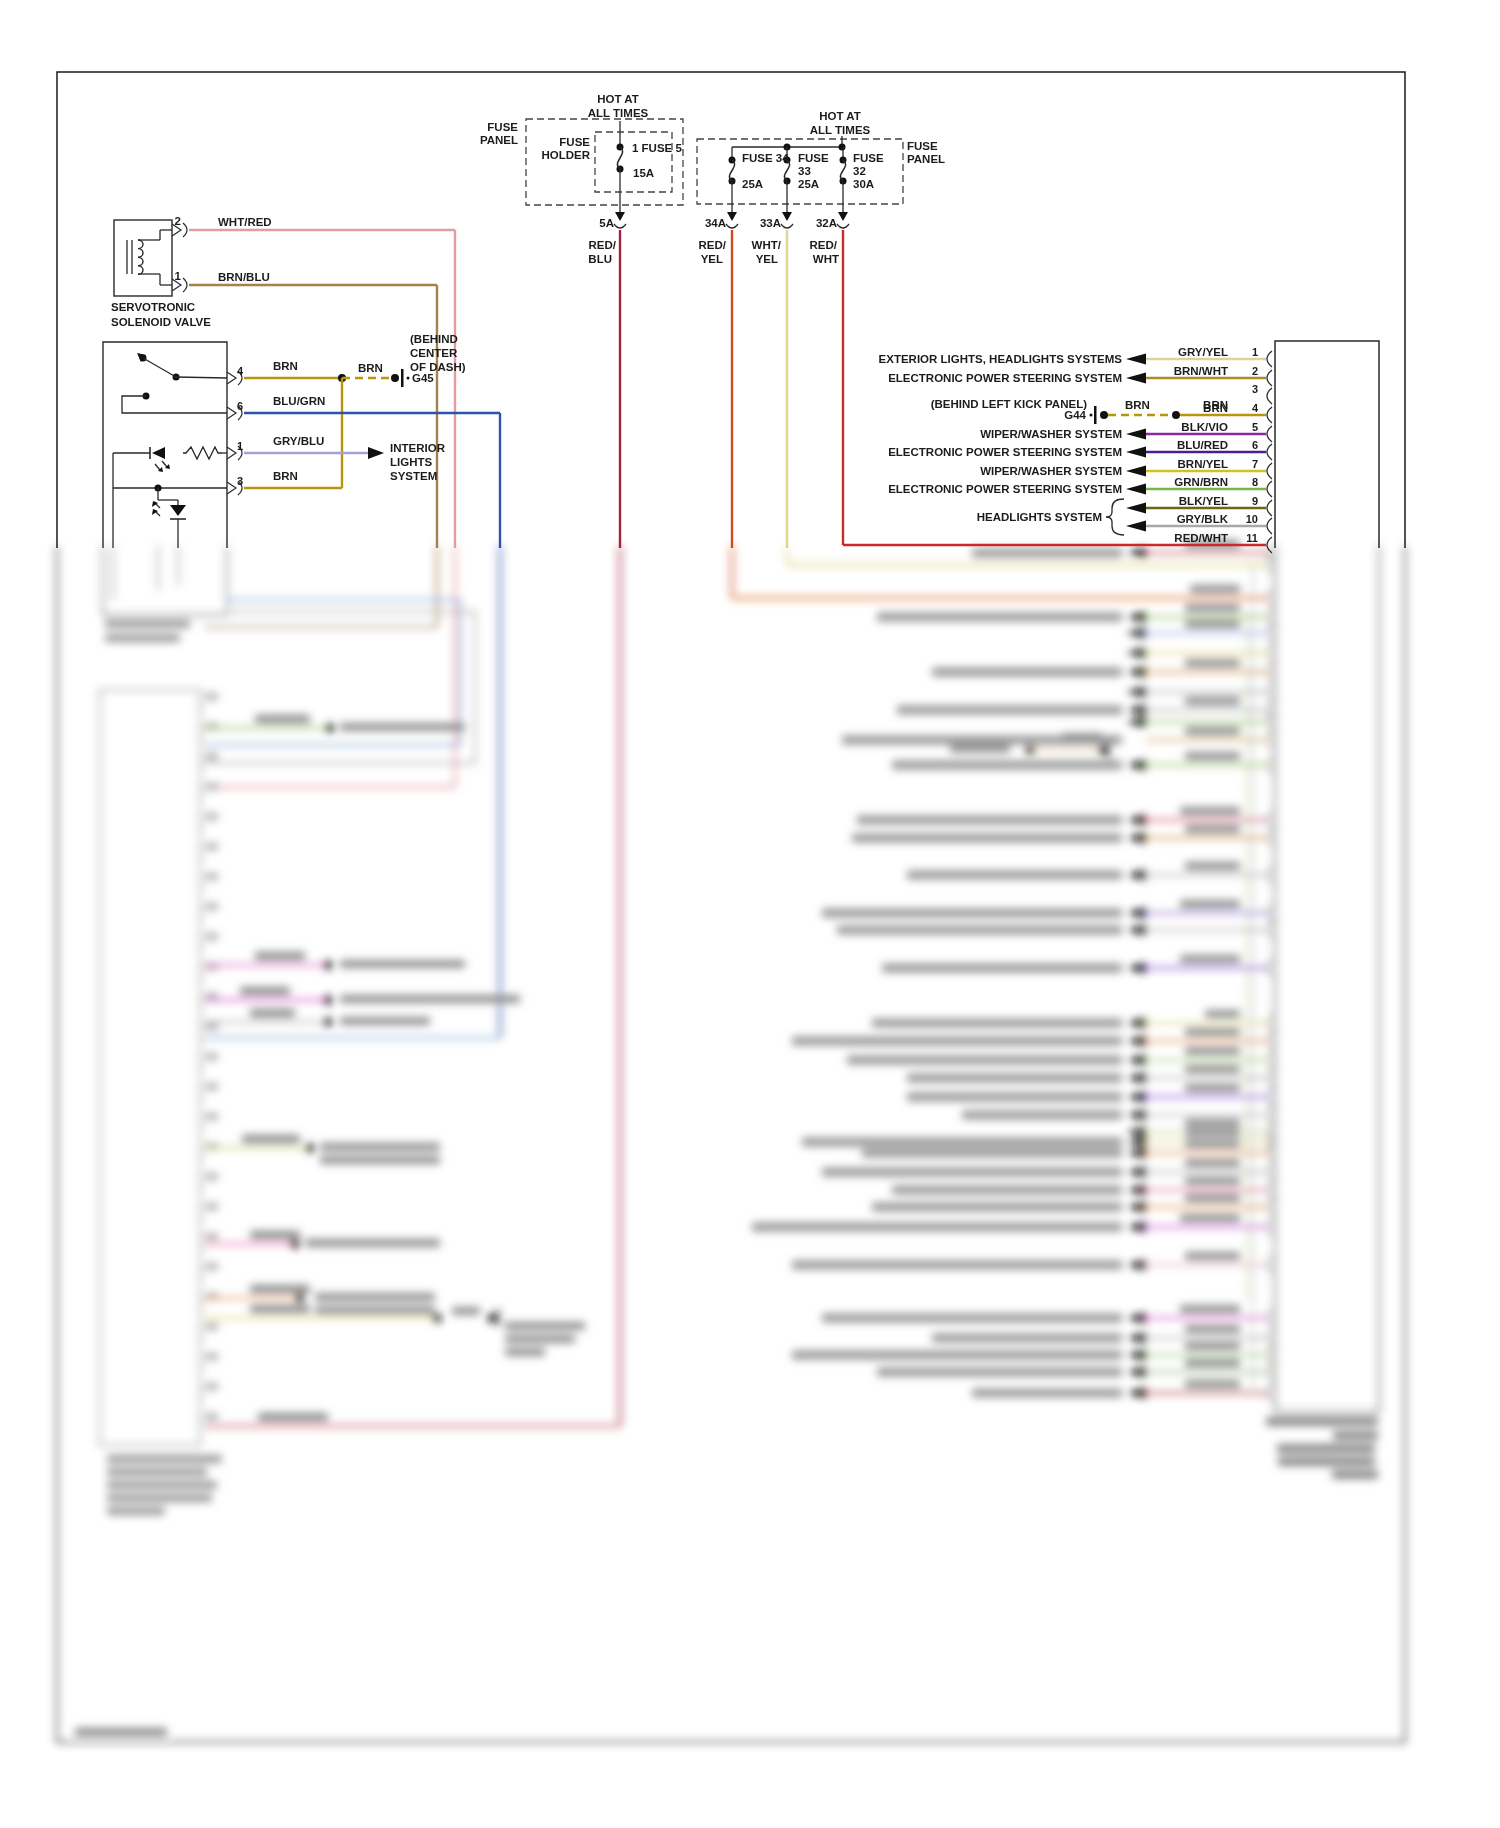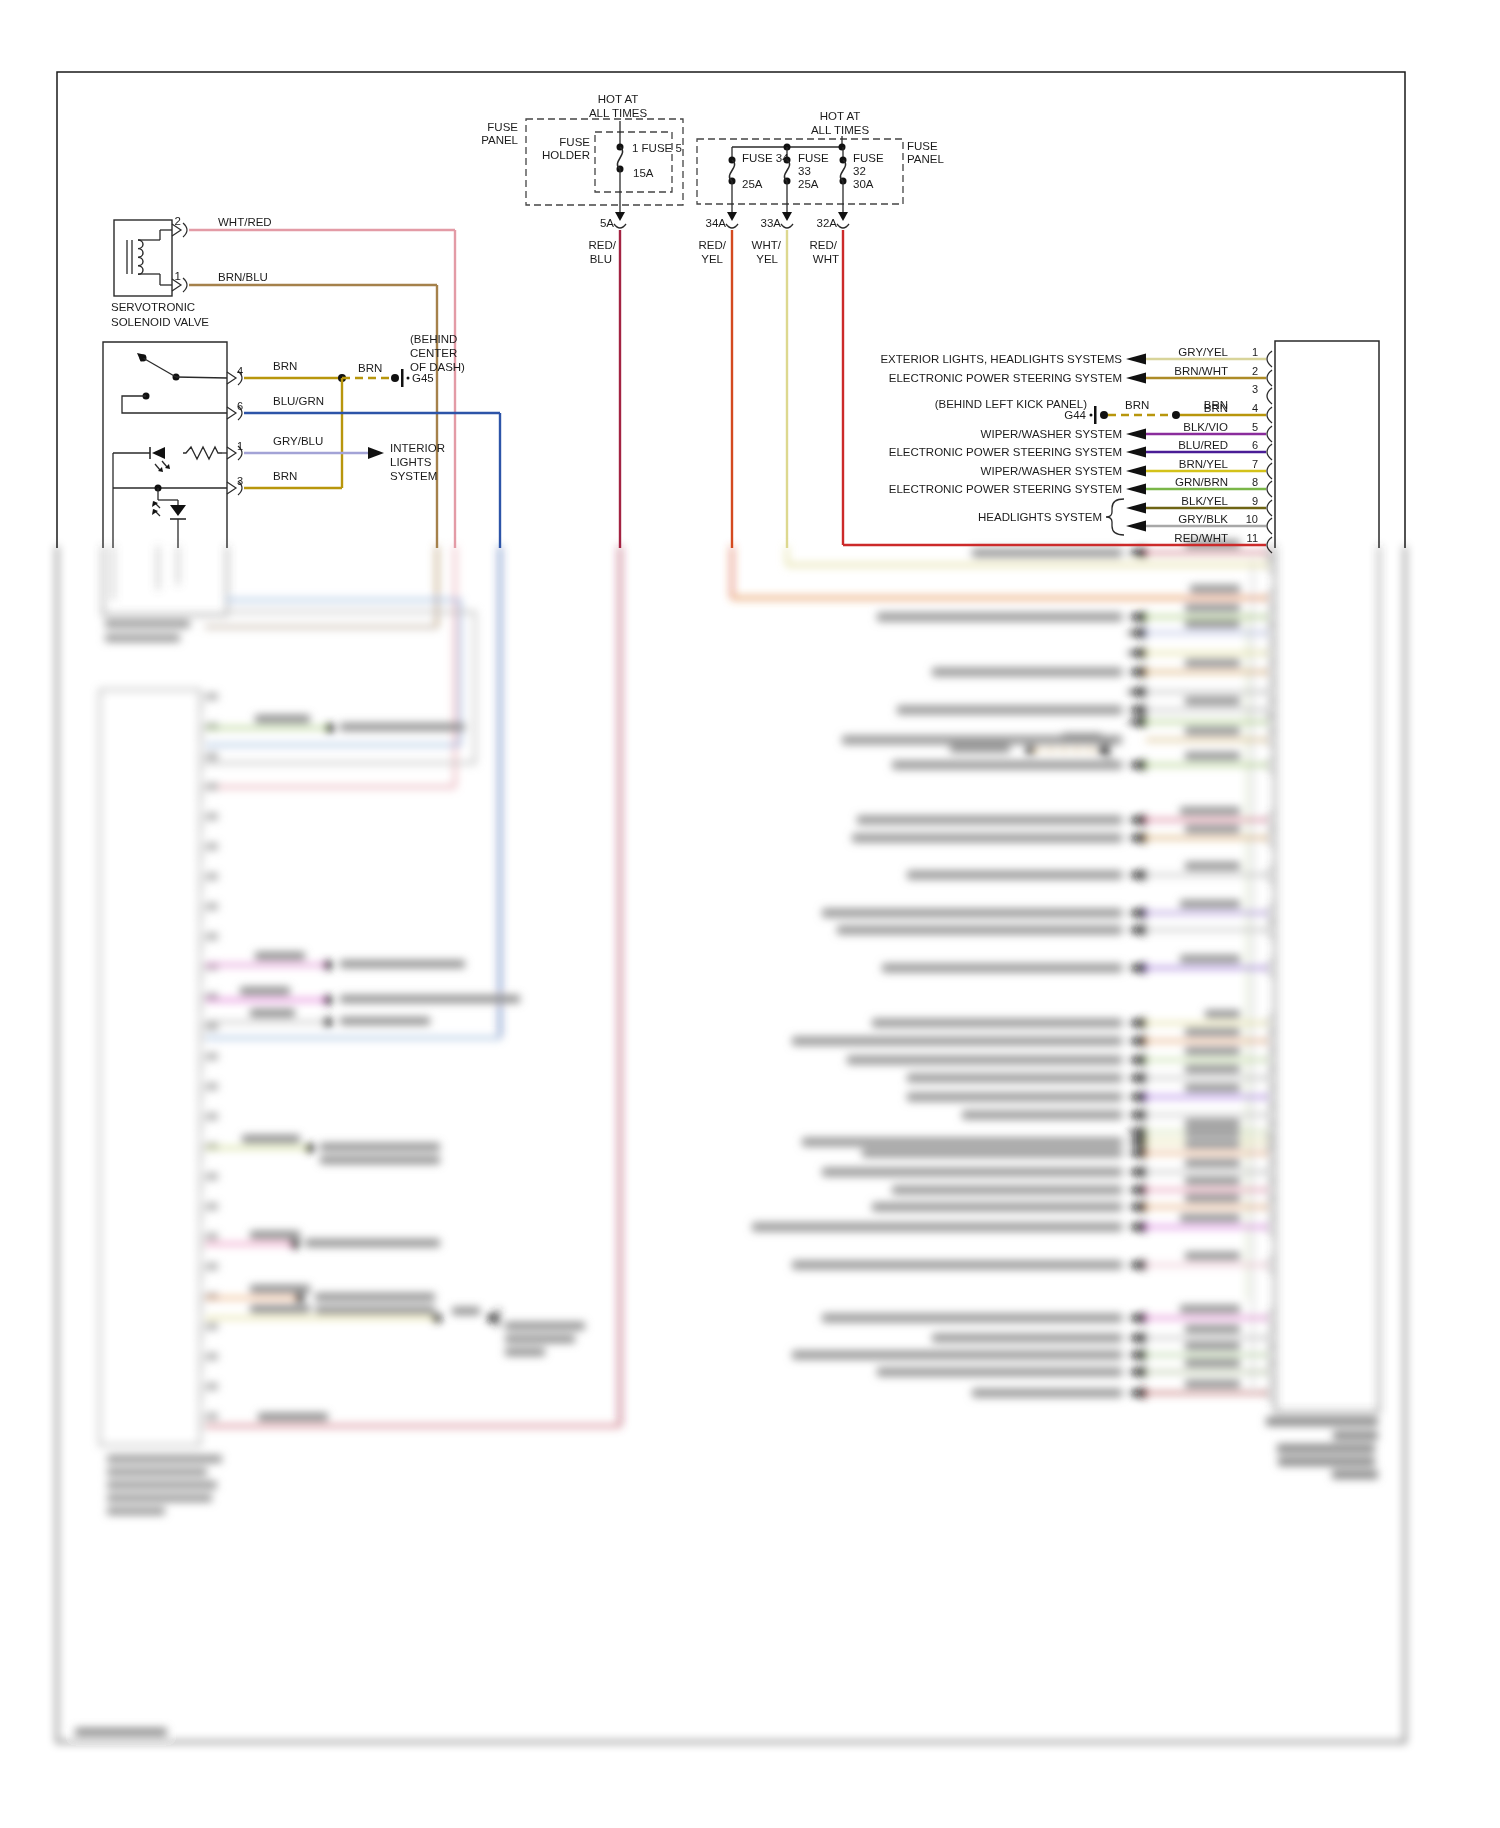--- a/index.html
+++ b/index.html
@@ -1,16 +1,16 @@
 <!DOCTYPE html>
 <html><head>
 <meta charset="utf-8">
 <style>
   html,body{margin:0;padding:0;background:#fff;}
-  .page{position:relative;width:1500px;height:1828px;background:#ec4899;overflow:hidden;}
+  .page{position:relative;width:1500px;height:1828px;background:#ec4899;overflow:hidden;font-weight:bold;}
   svg{display:block;}
   text{font-family:"Liberation Sans", sans-serif; fill:#1c1c1c;}
 </style>
 </head>
 <body>
 
 <div class="page">
   <svg id="d" width="1500" height="1828" viewBox="0 0 1500 1828">
     <defs>
       <filter id="blurF" x="-5%" y="-2%" width="110%" height="104%">

